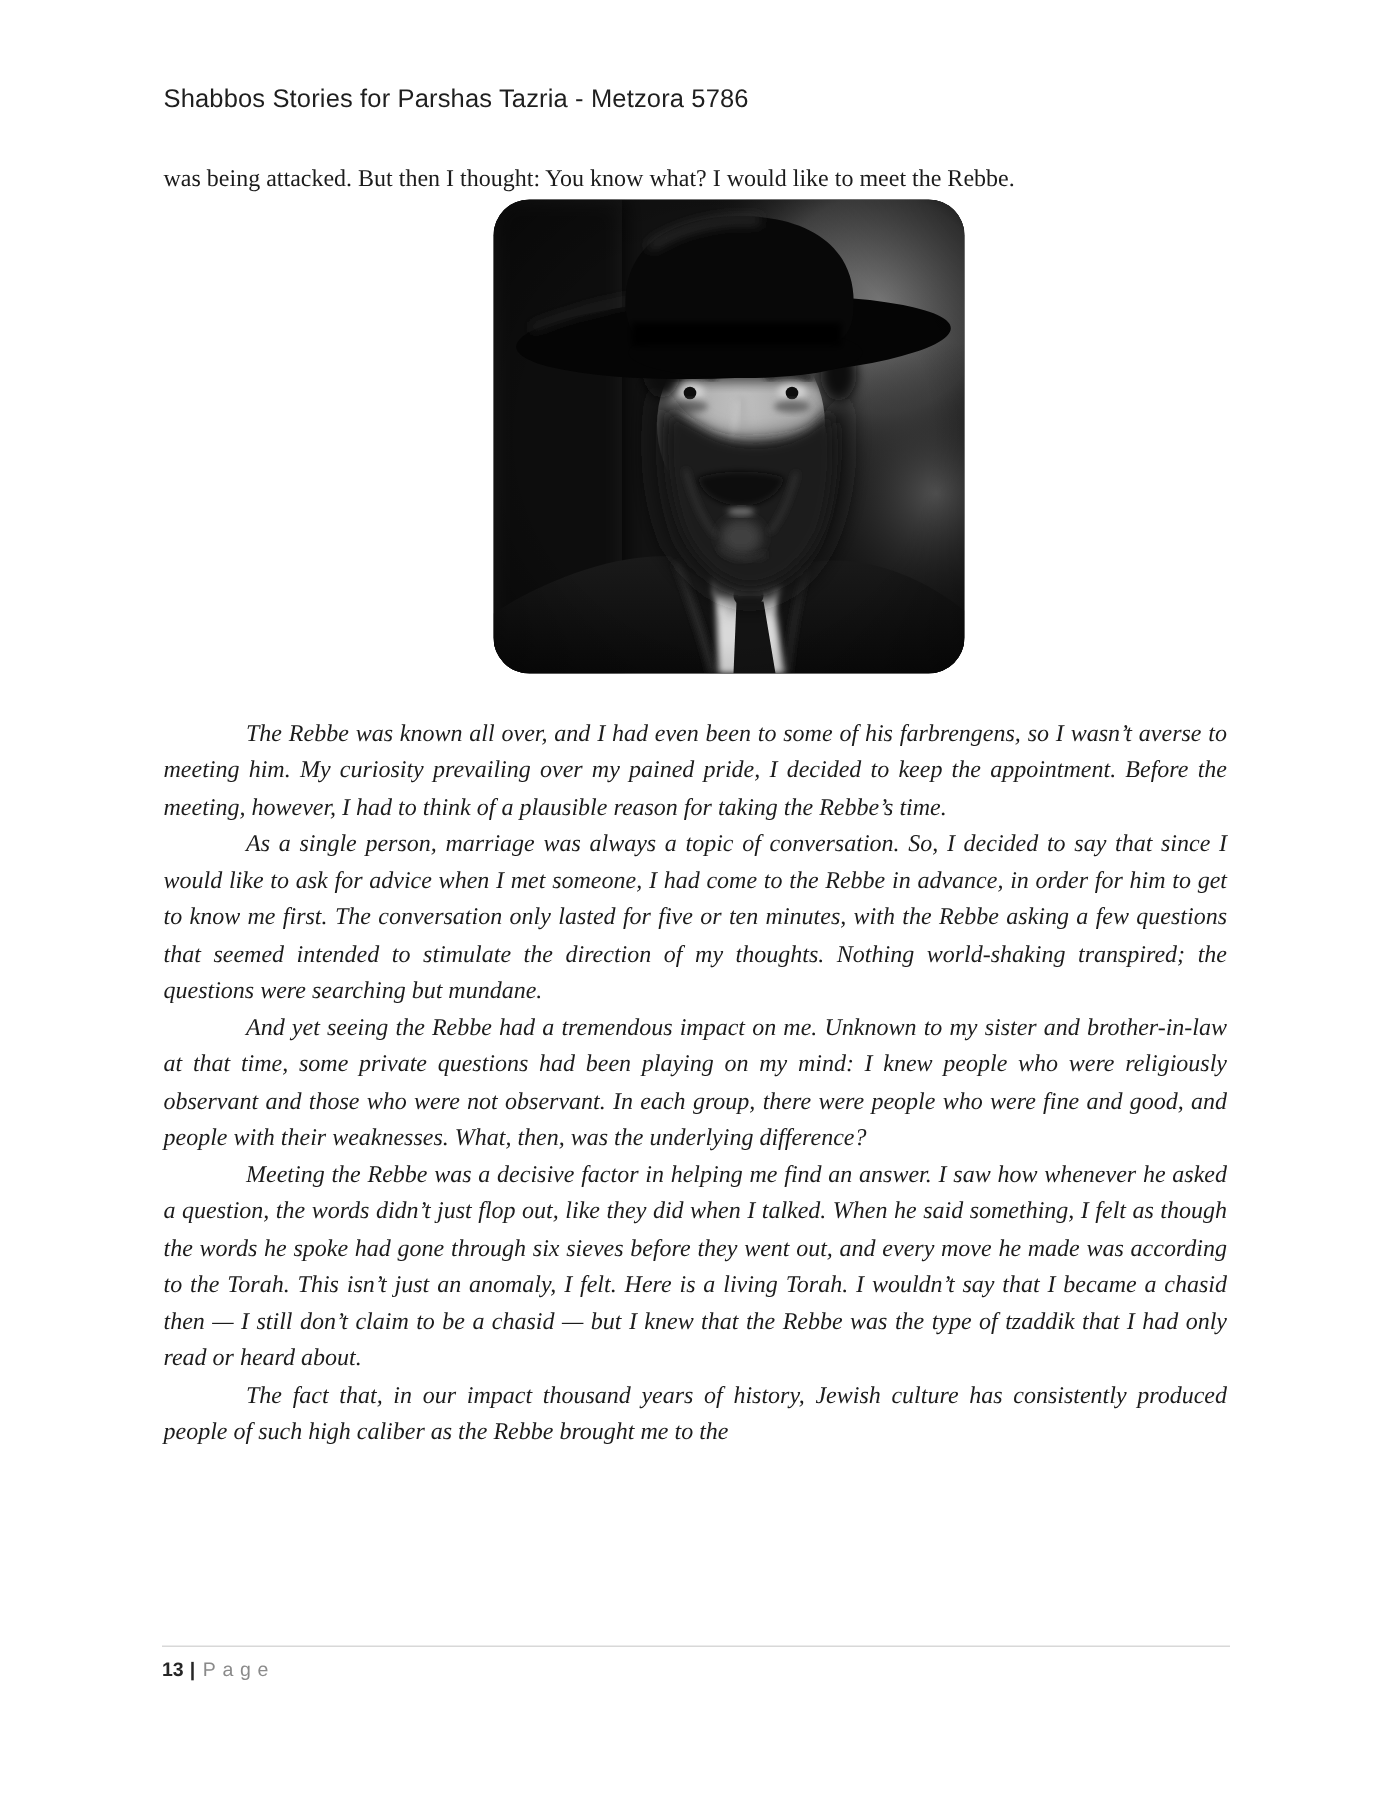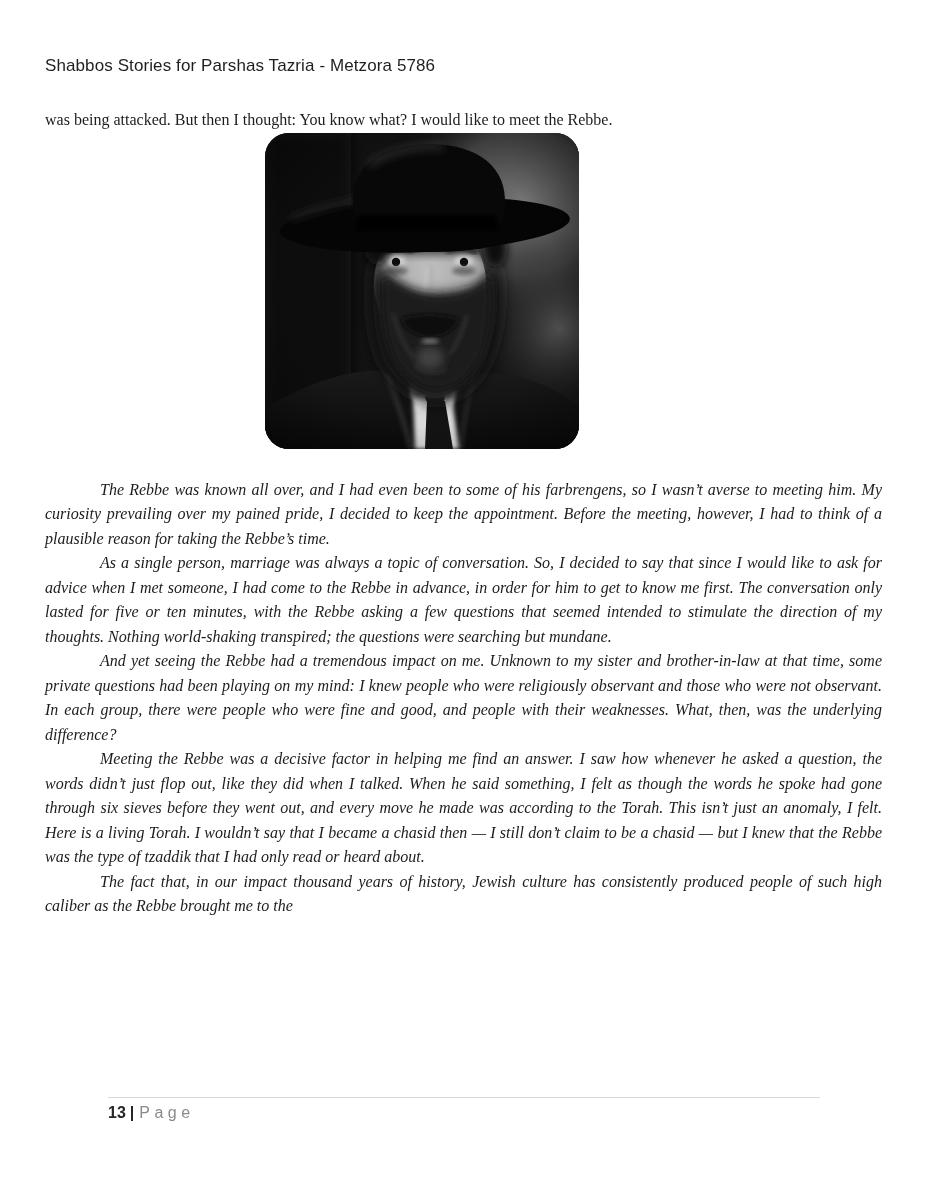--- a/index.html
+++ b/index.html
@@ -5,21 +5,21 @@
   html, body { margin: 0; padding: 0; }
   body {
     width: 927px; height: 1200px;
     background: #ffffff;
     position: relative;
     overflow: hidden;
     font-family: "Liberation Serif", "DejaVu Serif", serif;
   }
   .page {
     position: absolute; inset: 0;
-    padding: 0 45px;
+    padding: 0 109px;
     box-sizing: border-box;
   }
   .doc-header {
     margin-top: 55px;
     font-family: "Liberation Sans", "DejaVu Sans", sans-serif;
     font-size: 17px;
     line-height: 22px;
     color: #1f1f1f;
     letter-spacing: 0.1px;
   }
@@ -42,21 +42,21 @@
     background: #141414;
   }
   .photo-wrap svg { display: block; }
   .doc-footer {
     position: absolute;
     top: 1097px; left: 108px;
     width: 712px;
     border-top: 1px solid #d8d8d8;
     padding-top: 6px;
     font-family: "Liberation Sans", "DejaVu Sans", sans-serif;
-    font-size: 16px;
+    font-size: 13px;
     line-height: 18px;
   }
   .pnum { font-weight: bold; color: #262626; }
   .psep { font-weight: bold; color: #262626; margin: 0 5px 0 4px; }
   .plabel { color: #8a8a8a; letter-spacing: 4.5px; }
 </style>
 </head>
 <body>
 
 <div class="page">

